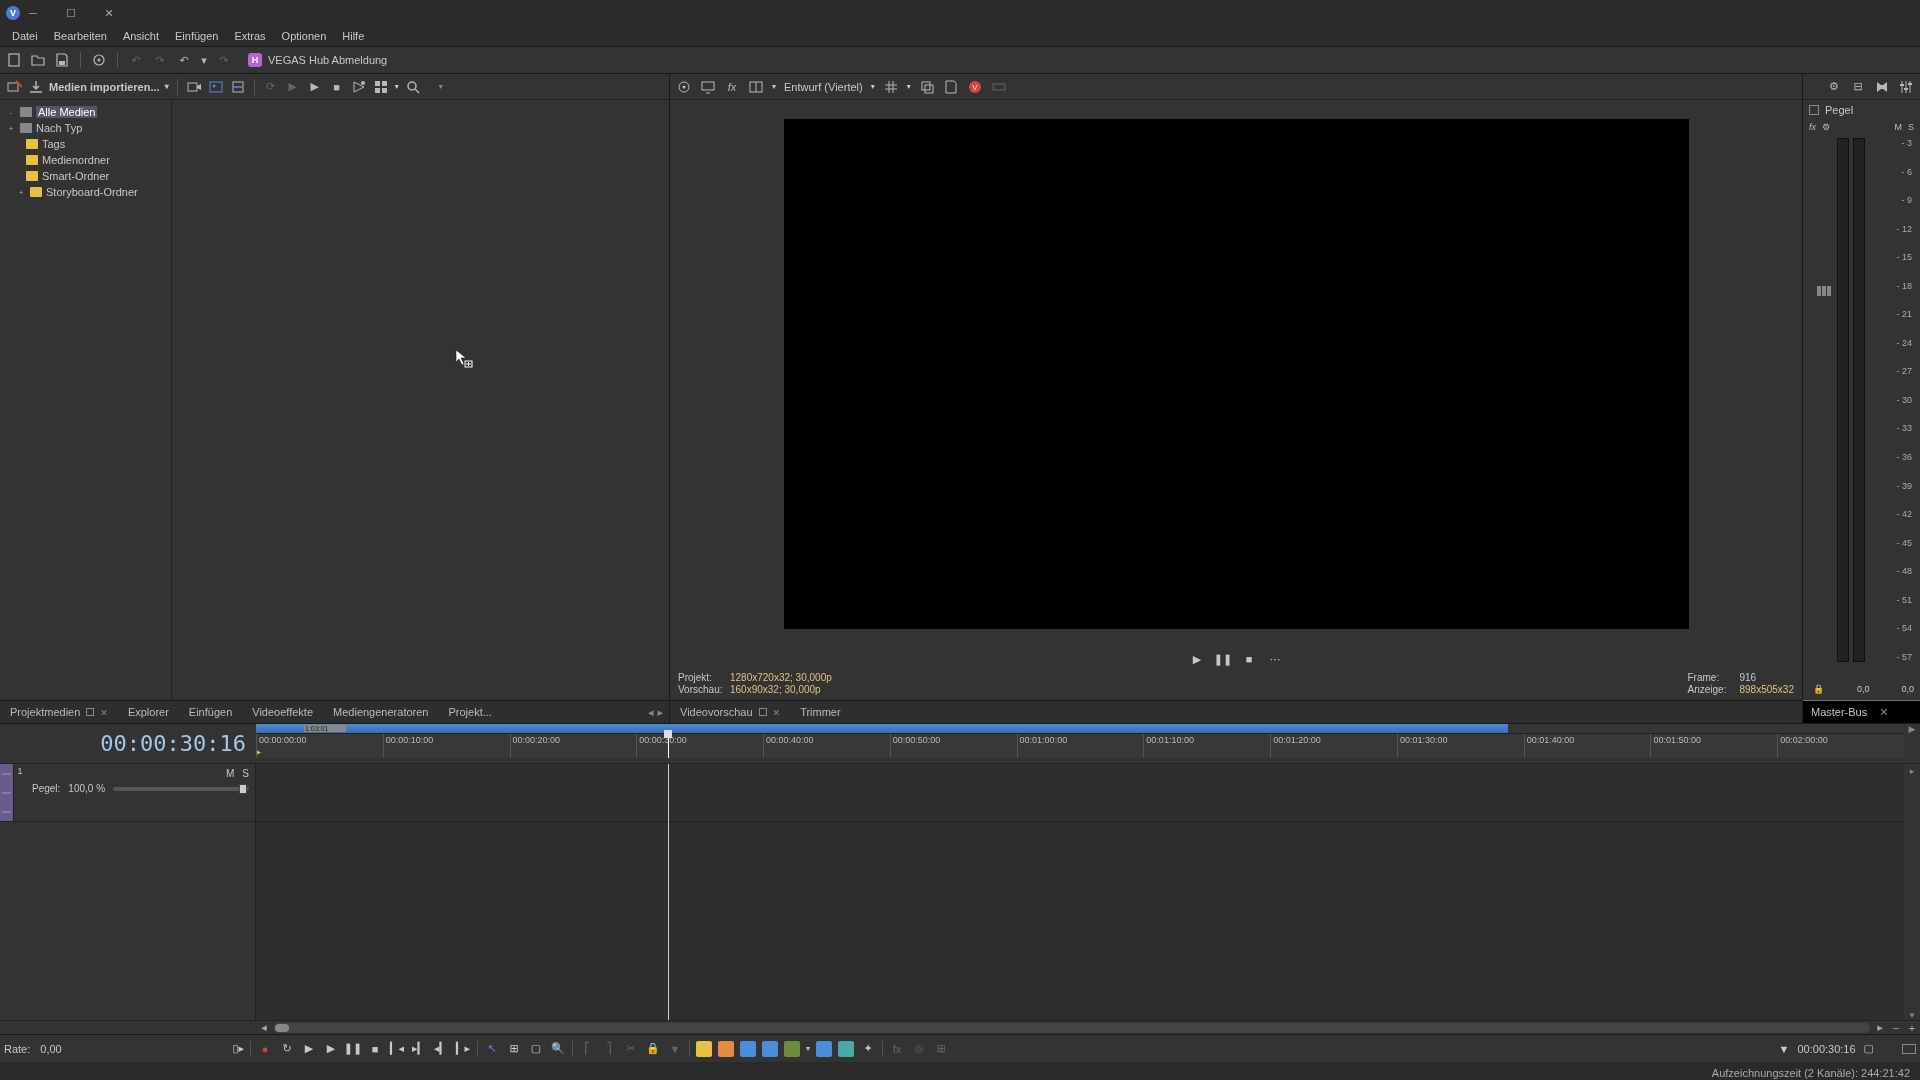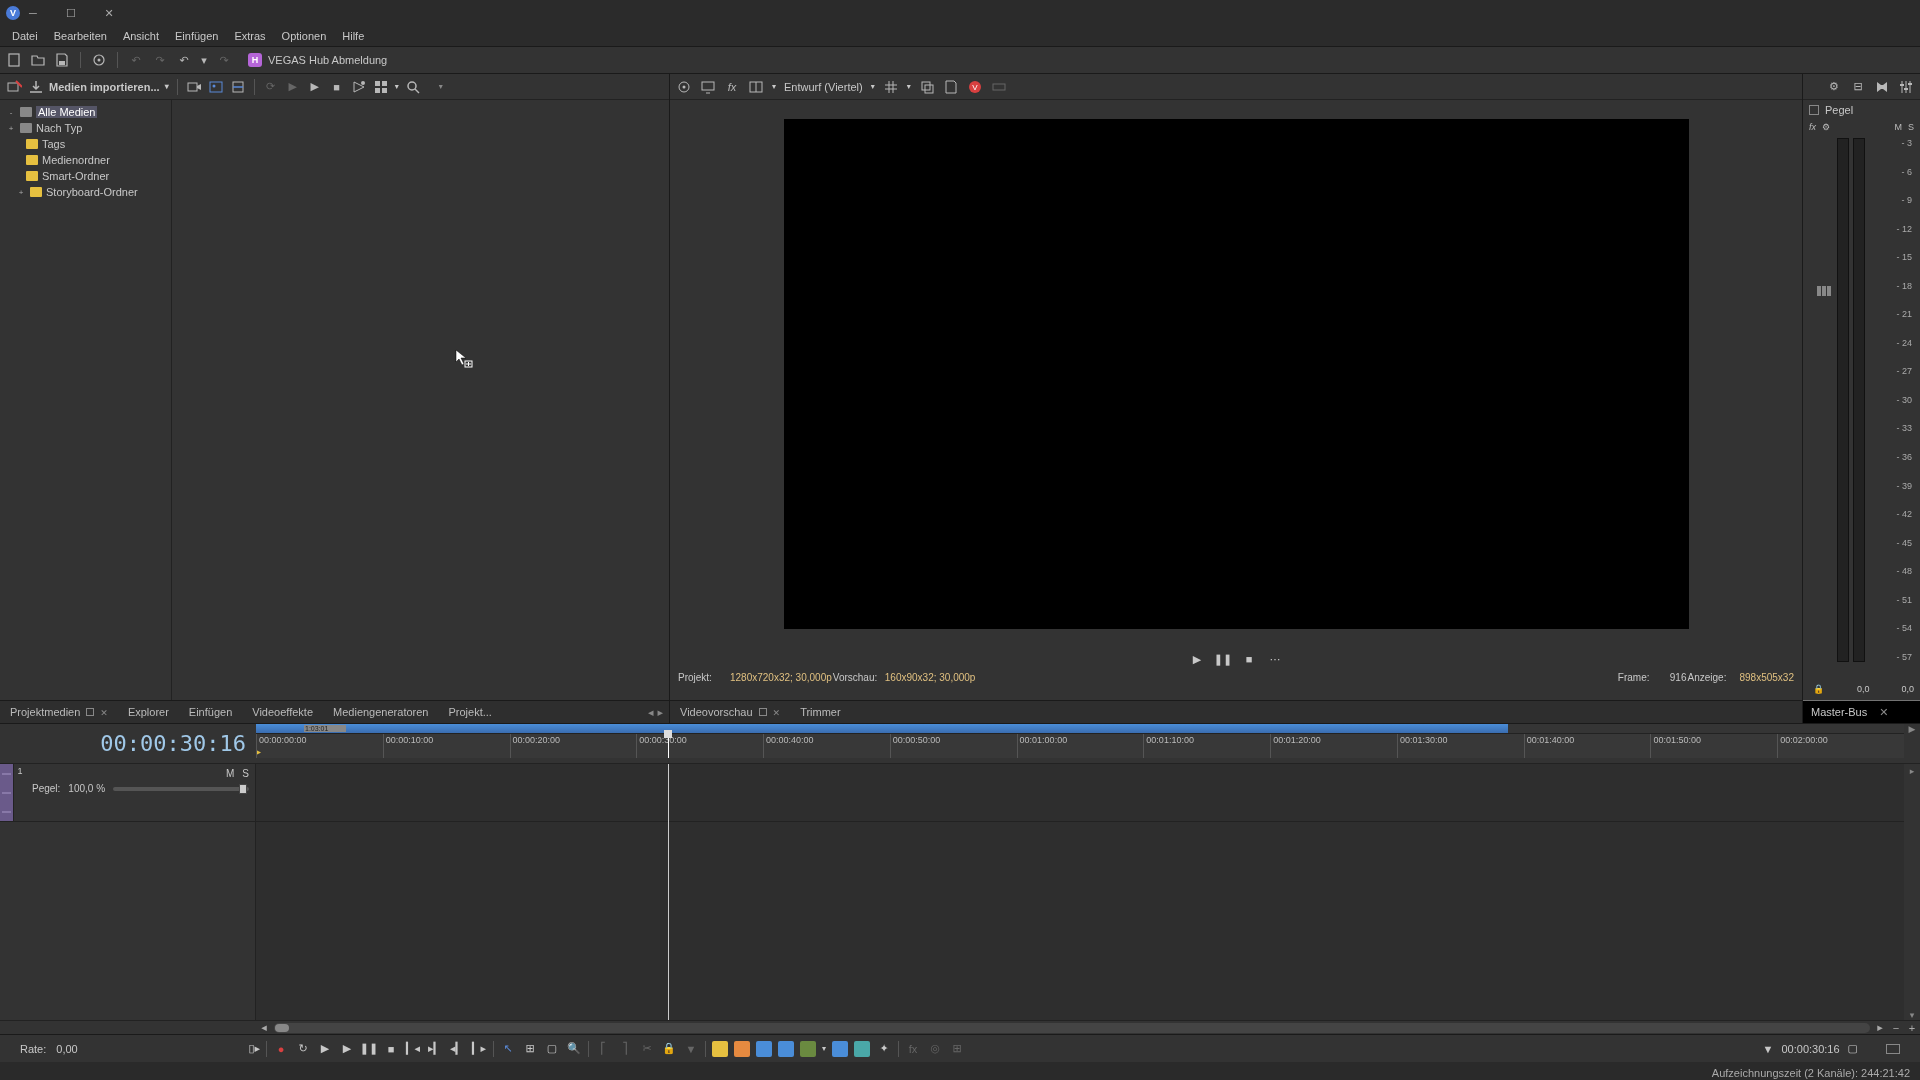--- a/index.html
+++ b/index.html
@@ -36,21 +36,21 @@
 .tab .closex { font-size:9px; margin-left:6px; color:#888; }
 .tab .pinicon { width:8px; height:8px; border:1px solid #888; display:inline-block; margin-left:6px; }
 .tabnav { margin-left:auto; padding:0 6px; color:#888; display:flex; gap:4px; }
 .centerpane { flex:1; background:#333; display:flex; flex-direction:column; }
 .previewtoolbar { height:26px; display:flex; align-items:center; padding:0 6px; gap:8px; border-bottom:1px solid #222; }
 .previewarea { flex:1; background:#333; display:flex; align-items:center; justify-content:center; padding:4px; }
 .videoframe { width:905px; height:510px; background:#000; }
 .transport { height:22px; display:flex; align-items:center; justify-content:center; gap:12px; }
 .transport .pb { width:14px; height:14px; display:flex; align-items:center; justify-content:center; color:#c8c8c8; }
 .previewinfo { height:30px; display:flex; padding:2px 8px; font-size:10px; color:#c8c8c8; gap:40px; }
-.previewinfo .col { display:flex; flex-direction:row; gap:1px; }
+.previewinfo .col { display:flex; flex-direction:column; gap:1px; }
 .previewinfo .row { display:flex; gap:4px; }
 .previewinfo .lbl { min-width:48px; }
 .previewinfo .val { color:#e0c080; }
 .rightpane { width:118px; background:#333; border-left:1px solid #1a1a1a; display:flex; flex-direction:column; }
 .righttoolbar { height:26px; display:flex; align-items:center; justify-content:flex-end; padding:0 6px; gap:8px; border-bottom:1px solid #222; }
 .masterhdr { padding:4px 6px; display:flex; align-items:center; gap:6px; }
 .masterhdr .sq { width:10px; height:10px; border:1px solid #888; }
 .masterctrl { padding:2px 6px; display:flex; align-items:center; gap:6px; font-size:9px; color:#bbb; }
 .meter { flex:1; position:relative; margin:4px 6px 0 6px; }
 .meterticks { position:absolute; right:2px; top:0; bottom:20px; display:flex; flex-direction:column; justify-content:space-between; font-size:9px; color:#aaa; text-align:right; }
@@ -84,21 +84,21 @@
 .trackhdr .slider { flex:1; height:4px; background:#555; position:relative; border-radius:2px; }
 .trackhdr .slider .thumb { position:absolute; right:2px; top:-3px; width:8px; height:10px; background:#ccc; border:1px solid #444; }
 .tltrackcontent { flex:1; position:relative; background:#2e2e2e; }
 .tltrackrow { height:58px; border-bottom:1px solid #222; position:relative; }
 .tlcursor { position:absolute; left:25%; top:0; bottom:0; width:1px; background:#ccc; }
 .tlright { width:16px; background:#333; display:flex; flex-direction:column; align-items:center; font-size:9px; color:#888; }
 .tlscroll { height:14px; display:flex; align-items:center; background:#333; border-top:1px solid #222; }
 .tlscroll .sbtn { width:16px; text-align:center; color:#aaa; }
 .tlscroll .strack { flex:1; height:10px; background:#444; border-radius:5px; margin:0 2px; position:relative; }
 .tlscroll .sthumb { position:absolute; left:1px; top:1px; width:14px; height:8px; background:#888; border-radius:4px; }
-.bottombar { height:28px; background:#333; border-top:1px solid #1a1a1a; display:flex; align-items:center; padding:0 20px; gap:6px; }
+.bottombar { height:28px; background:#333; border-top:1px solid #1a1a1a; display:flex; align-items:center; padding:0 4px; gap:6px; }
 .bottombar .rate { width:240px; display:flex; align-items:center; gap:10px; }
 .bottombar .bsep { width:1px; height:16px; background:#555; }
 .bottombar .bbtn { width:16px; height:16px; display:flex; align-items:center; justify-content:center; color:#c8c8c8; }
 .bottombar .colorbtn { width:16px; height:16px; border-radius:2px; }
 .bottombar .rec { color:#d84040; }
 .bottombar .tcdisp { margin-left:auto; font-family:Consolas,monospace; display:flex; align-items:center; gap:8px; }
 .bottombar .fsbtn { width:14px; height:10px; border:1px solid #888; margin-left:20px; }
 .statusbar { height:22px; background:#2a2a2a; display:flex; align-items:center; justify-content:flex-end; padding:0 10px; color:#aaa; font-size:11px; }
 svg { width:100%; height:100%; }
 </style>

